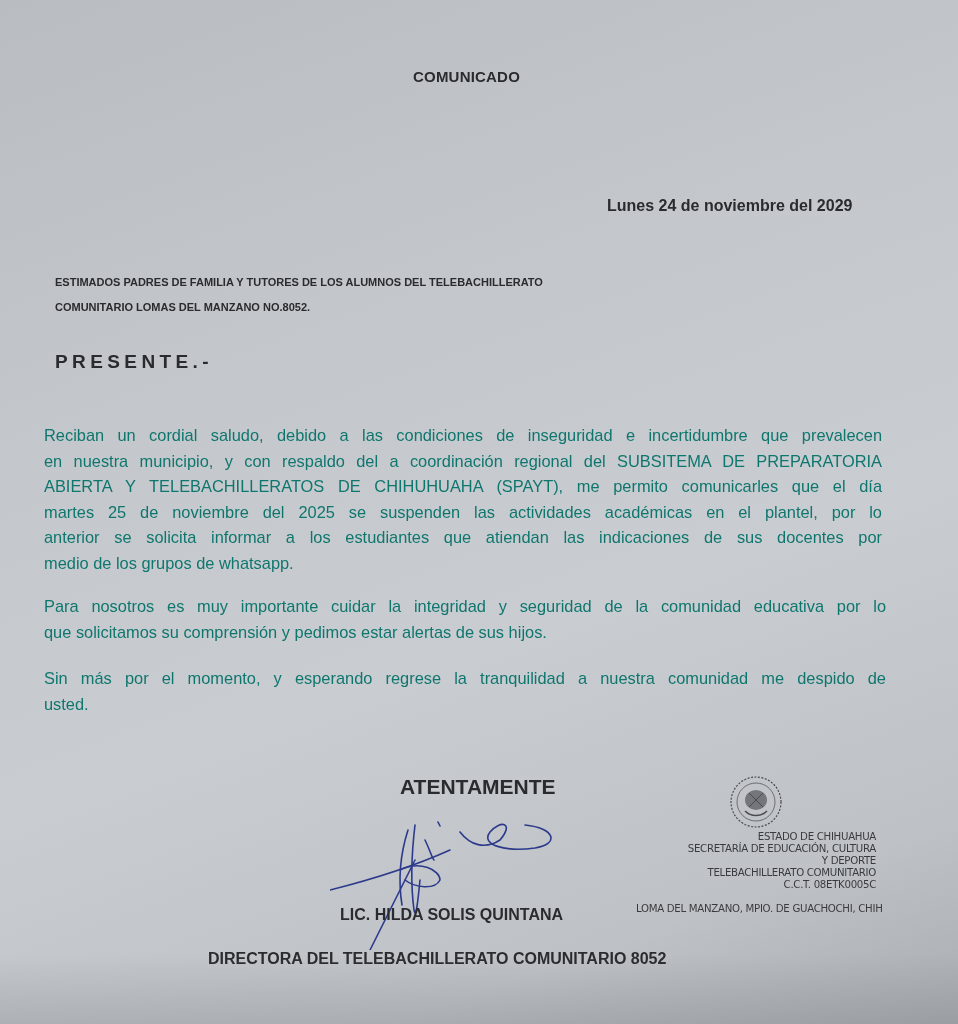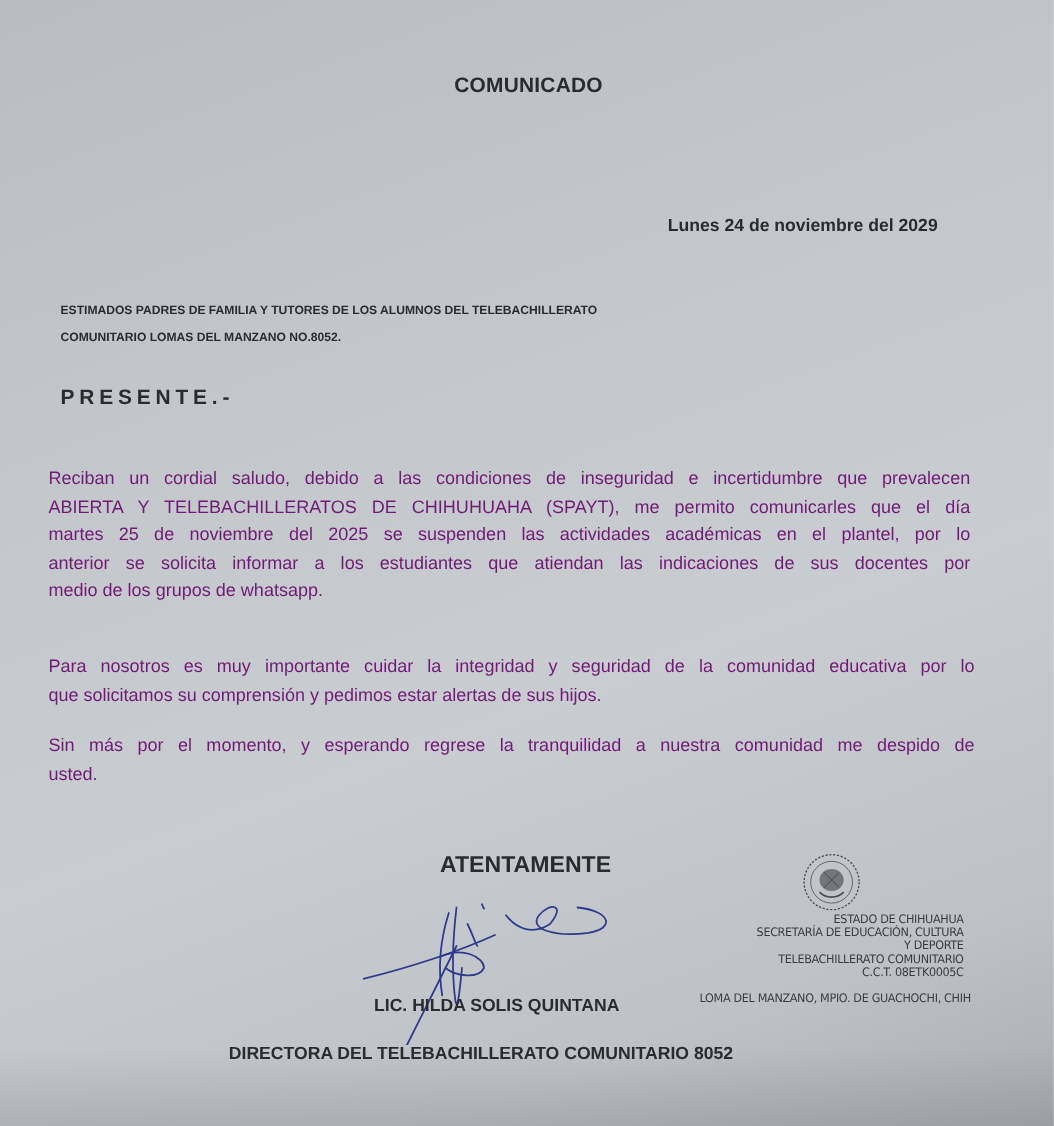--- a/index.html
+++ b/index.html
@@ -9,25 +9,25 @@
     font-family: "Liberation Sans", "DejaVu Sans", sans-serif;
     color: #2a2b2e;
   }
   .page { position: absolute; inset: 0; }
   .shade {
     position: absolute; left: 0; right: 0; bottom: 0; height: 70px;
     background: linear-gradient(180deg, rgba(120,124,130,0) 0%, rgba(110,114,120,0.25) 100%);
     pointer-events: none;
   }
   .abs { position: absolute; white-space: nowrap; }
-  .title { left: 413px; top: 68px; font-size: 19px; font-weight: bold; letter-spacing: 0.2px; }
+  .title { left: 413px; top: 68px; font-size: 15px; font-weight: bold; letter-spacing: 0.2px; }
   .date { left: 607px; top: 197px; font-size: 16px; font-weight: bold; }
   .addressee { left: 55px; top: 270px; font-size: 11px; font-weight: bold; line-height: 25px; }
   .presente { left: 55px; top: 327px; font-size: 19px; font-weight: bold; letter-spacing: 4.4px; margin-top: 24px; }
-  .para { position: absolute; font-size: 16.4px; line-height: 25.5px; color: #701a75; }
+  .para { position: absolute; font-size: 16.4px; line-height: 25.5px; color: #0f766e; }
   .para .ln { display: block; white-space: nowrap; }
   .para .ln.j { text-align: justify; text-align-last: justify; }
   .p1 { left: 44px; top: 423px; width: 838px; }
   .p2 { left: 44px; top: 594px; width: 842px; }
   .p3 { left: 44px; top: 666px; width: 842px; }
   .atentamente { left: 400px; top: 775px; font-size: 21px; font-weight: bold; }
   .signer { left: 340px; top: 906px; font-size: 16px; font-weight: bold; }
   .role { left: 208px; top: 950px; font-size: 16px; font-weight: bold; }
   .signature { position: absolute; left: 330px; top: 810px; width: 240px; height: 140px; }
   .stamp { position: absolute; left: 636px; top: 775px; width: 240px; text-align: right; color: #3a3b3f; }
@@ -46,20 +46,21 @@
 
   <div class="abs addressee">
     <div>ESTIMADOS PADRES DE FAMILIA Y TUTORES DE LOS ALUMNOS DEL TELEBACHILLERATO</div>
     <div>COMUNITARIO LOMAS DEL MANZANO NO.8052.</div>
   </div>
 
   <div class="abs presente">PRESENTE.-</div>
 
   <div class="para p1">
     <span class="ln j">Reciban un cordial saludo,  debido a las condiciones de inseguridad e incertidumbre que prevalecen</span>
+    <span class="ln j">en nuestra municipio, y con respaldo del a coordinación regional del SUBSITEMA DE PREPARATORIA</span>
     <span class="ln j">ABIERTA Y TELEBACHILLERATOS DE CHIHUHUAHA (SPAYT), me permito comunicarles que el día</span>
     <span class="ln j">martes 25 de noviembre del 2025  se suspenden las actividades académicas en el plantel, por lo</span>
     <span class="ln j">anterior se solicita informar a los estudiantes que atiendan las indicaciones de sus docentes por</span>
     <span class="ln">medio de los grupos de whatsapp.</span>
   </div>
 
   <div class="para p2">
     <span class="ln j">Para nosotros es muy importante cuidar la integridad y seguridad de la comunidad educativa por lo</span>
     <span class="ln">que solicitamos su comprensión y pedimos estar alertas de sus hijos.</span>
   </div>

